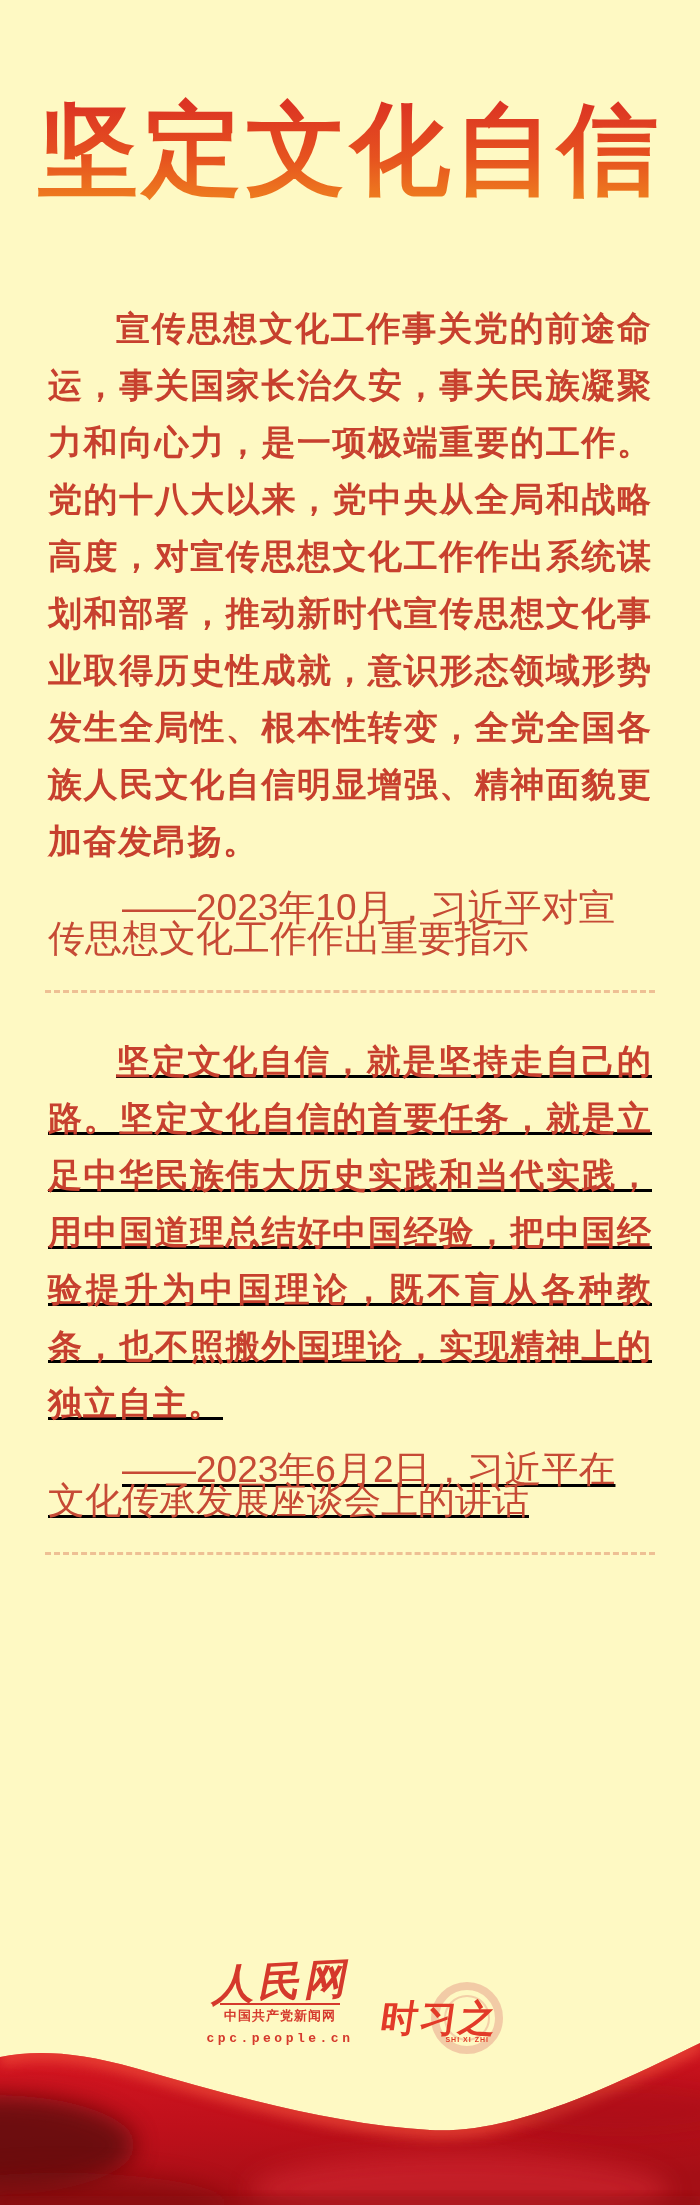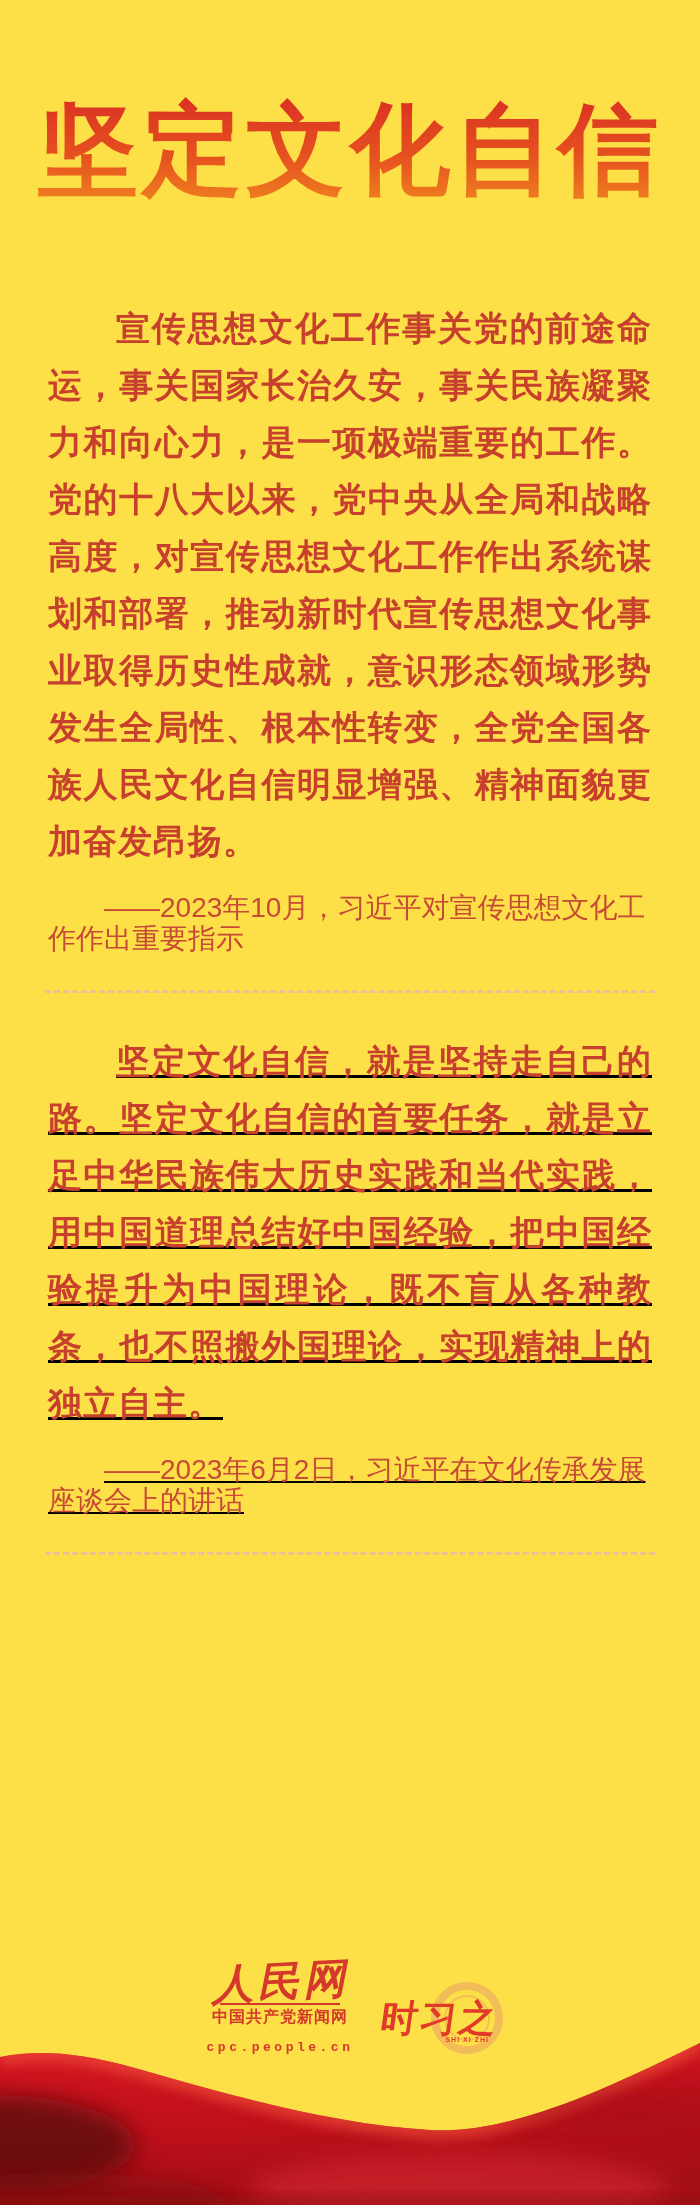--- a/index.html
+++ b/index.html
@@ -1,20 +1,20 @@
 <!DOCTYPE html>
 <html><head>
 <meta charset="utf-8">
 <style>
   html,body { margin:0; padding:0; background:#e9e2d2; }
   .poster {
     position:relative;
     width:700px; height:2205px;
     margin:0 auto;
-    background:#fde047;
+    background:#fef9c3;
     overflow:hidden;
     font-family:"Liberation Sans", sans-serif;
   }
 
   
   .title {
     margin:88px 20px 0;
     text-align:center;
     font-family:"Liberation Serif", serif;
     font-weight:bold;
@@ -43,21 +43,21 @@
     font-size:34px;
     line-height:57px;
     font-weight:bold;
     color:#c7402e;
     letter-spacing:1px;
     text-align:justify;
     text-indent:2em;
   }
   .quote-attr {
     margin:22px 0 0;
-    font-size:28px;
+    font-size:37px;
     line-height:31px;
     font-weight:normal;
     color:#c64a35;
     text-indent:2em;
   }
 
   .divider {
     margin:36px 45px 0;
     height:0;
     border-top:3px dashed #eec094;
@@ -76,22 +76,22 @@
   .pd-script {
     font-family:"Liberation Serif", serif;
     font-style:italic;
     font-weight:bold;
     font-size:42px;
     line-height:40px;
     letter-spacing:4px;
     transform:rotate(-3deg);
   }
   .pd-line { width:120px; border-top:2px solid #d5392c; margin:1px 0 2px; }
-  .pd-sub { font-size:16px; font-weight:bold; letter-spacing:1px; white-space:nowrap; }
-  .pd-url { font-size:13px; font-weight:bold; letter-spacing:3.5px; margin-top:12px; font-family:"Liberation Mono", monospace; }
+  .pd-sub { font-size:13px; font-weight:bold; letter-spacing:1px; white-space:nowrap; }
+  .pd-url { font-size:13px; font-weight:bold; letter-spacing:3.5px; margin-top:6px; font-family:"Liberation Mono", monospace; }
 
   .sxz-logo { position:relative; width:112px; height:92px; margin-top:14px; }
   .sxz-ring {
     position:absolute; left:50px; top:6px;
     width:56px; height:56px;
     border:8px solid rgba(223,129,117,0.38);
     border-radius:50%;
   }
   .sxz-ring::after {
     content:"";

